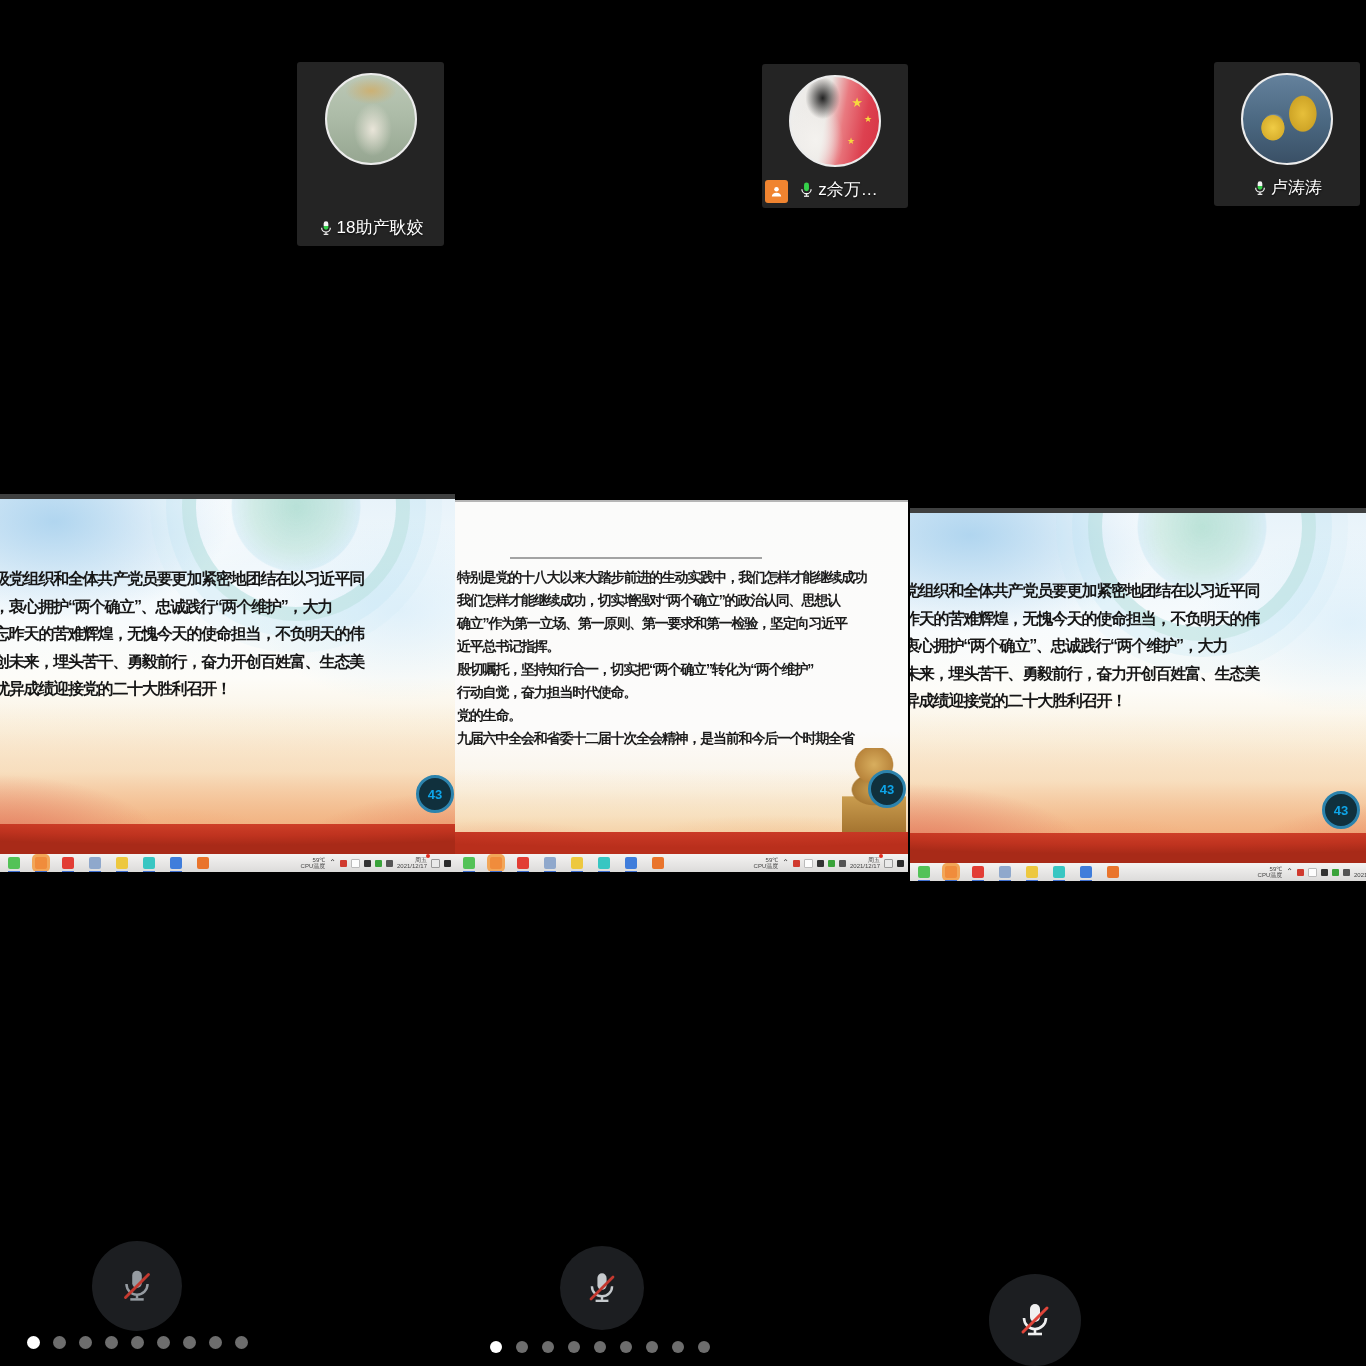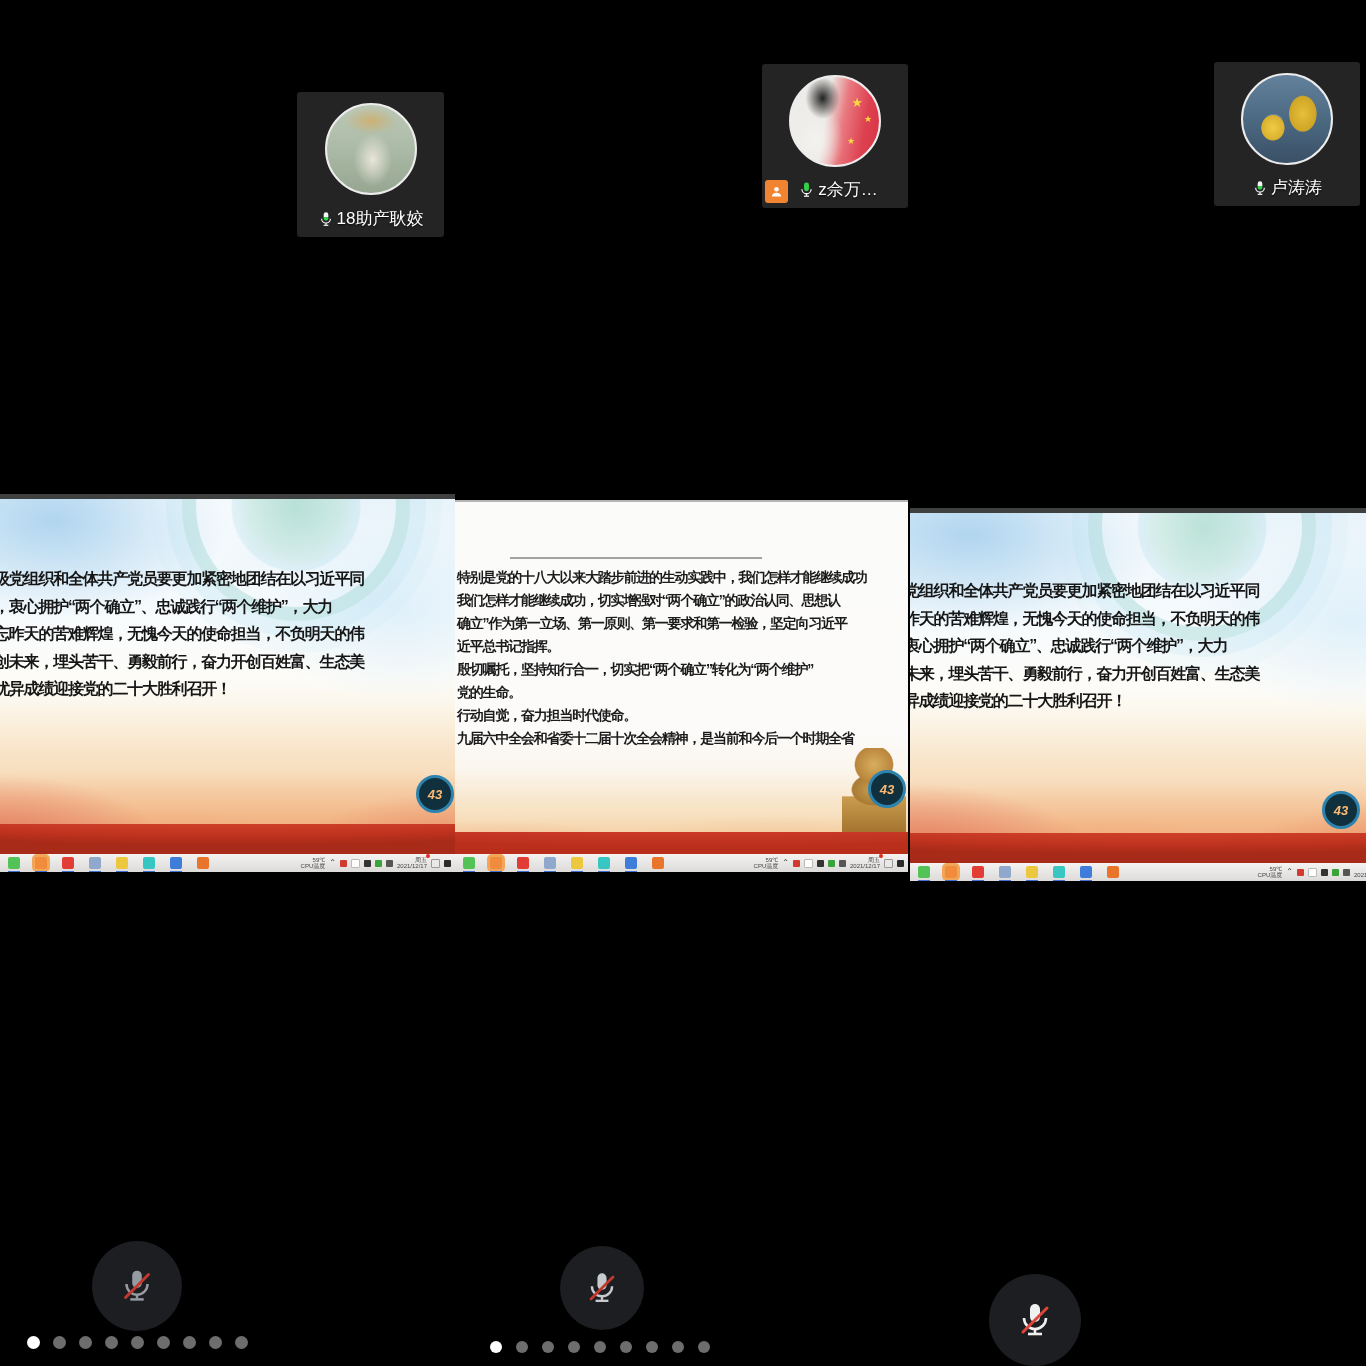--- a/index.html
+++ b/index.html
@@ -52,21 +52,21 @@
     radial-gradient(160% 260% at 50% -190%, rgba(0,0,0,0) 59.5%, #dc4a30 60%, #bf331f 88%, #a82a18 100%);}
   .ribbonM{position:absolute;left:0;right:0;bottom:18px;height:22px;background:
     radial-gradient(160% 300% at 50% -230%, rgba(0,0,0,0) 59.5%, #d8422e 60%, #b92f1c 100%);}
   .lion{position:absolute;right:2px;bottom:20px;width:64px;height:104px;border-radius:10px;background:
     radial-gradient(50% 30% at 50% 16%, #d8ae5e 0%, #b9853c 58%, rgba(185,133,60,0) 62%),
     radial-gradient(60% 26% at 50% 40%, #caa052 0%, #a97a34 56%, rgba(169,122,52,0) 60%),
     linear-gradient(180deg, rgba(0,0,0,0) 46%, #c99c4e 47%, #a87833 78%, #8f6226 100%);}
   .txtLR{position:absolute;left:-6px;width:420px;color:#161616;font-weight:700;font-size:16px;letter-spacing:-1.2px;line-height:27.5px;white-space:nowrap;}
   .txtM{position:absolute;left:2px;width:430px;color:#1b1b1b;font-weight:700;font-size:14px;letter-spacing:-1.2px;line-height:23px;white-space:nowrap;}
   .divider{position:absolute;height:2px;background:#a3a3a3;}
-  .fbadge{position:absolute;width:38px;height:38px;border-radius:50%;background:#10303d;border:3px solid #2c83ad;box-sizing:border-box;color:#fdba74;font-size:13px;font-weight:700;display:flex;align-items:center;justify-content:center;font-style:italic;}
+  .fbadge{position:absolute;width:38px;height:38px;border-radius:50%;background:#10303d;border:3px solid #2c83ad;box-sizing:border-box;color:#0ea5e9;font-size:13px;font-weight:700;display:flex;align-items:center;justify-content:center;}
 
   
   .tb{position:absolute;left:0;right:0;bottom:0;height:18px;background:linear-gradient(180deg,#f4f3f2,#dcdbda);display:flex;align-items:center;}
   .tbicons{display:flex;gap:15px;padding-left:8px;align-items:center;}
   .tbicon{width:12px;height:12px;border-radius:2px;position:relative;}
   .tbicon.hl{box-shadow:0 0 0 3px #f2a658;}
   .tbicon.run::after{content:"";position:absolute;left:0;right:0;bottom:-4px;height:2.5px;background:#3f6fd0;}
   .tray{margin-left:auto;display:flex;align-items:center;gap:4px;padding-right:4px;font-size:6px;color:#444;line-height:6.5px;}
   .tray .t2{text-align:right;white-space:nowrap;}
   .tray .sq{width:7px;height:7px;border-radius:1px;flex:none;}
@@ -90,21 +90,21 @@
     <linearGradient id="micgrad" x1="0" y1="0" x2="0" y2="1">
       <stop offset="0%" stop-color="#f5f5f5"></stop>
         <stop offset="52%" stop-color="#f5f5f5"></stop>
       <stop offset="52%" stop-color="#35d04a"></stop>
         <stop offset="100%" stop-color="#35d04a"></stop>
     </linearGradient>
   </defs>
 </svg>
 
 <div class="col" style="left:0;width:455px;">
-  <div class="tile" style="left:297px;top:62px;width:147px;height:145px;margin-top:30px;">
+  <div class="tile" style="left:297px;top:62px;width:147px;height:184px;">
     <div class="avatar av1"></div>
     <div class="namebar">
       <svg width="16" height="16" viewBox="0 0 24 24">
           <rect x="8.5" y="2" width="7" height="12.5" rx="3.5" fill="url(#micgrad)"></rect>
           <path d="M5.5 11.5 a6.5 6.5 0 0 0 13 0" fill="none" stroke="#f5f5f5" stroke-width="1.8"></path>
           <line x1="12" y1="18" x2="12" y2="21" stroke="#f5f5f5" stroke-width="1.8"></line>
           <line x1="8.5" y1="21.5" x2="15.5" y2="21.5" stroke="#f5f5f5" stroke-width="1.8"></line>
         </svg>
       <span>18助产耿姣</span>
     </div>
@@ -197,22 +197,22 @@
   </div>
 
   <div class="slide m" style="left:0;top:500px;width:453px;height:370px;">
     <div class="divider" style="left:55px;top:55px;width:252px;"></div>
     <div class="txtM" style="top:64px;">
       <div>特别是党的十八大以来大踏步前进的生动实践中，我们怎样才能继续成功</div>
       <div>我们怎样才能继续成功，切实增强对“两个确立”的政治认同、思想认</div>
       <div>确立”作为第一立场、第一原则、第一要求和第一检验，坚定向习近平</div>
       <div>近平总书记指挥。</div>
       <div>殷切嘱托，坚持知行合一，切实把“两个确立”转化为“两个维护”</div>
+      <div>行动自觉，奋力担当时代使命。</div>
       <div>党的生命。</div>
-      <div>行动自觉，奋力担当时代使命。</div>
       <div>九届六中全会和省委十二届十次全会精神，是当前和今后一个时期全省</div>
     </div>
     <div class="mtnM"></div>
     <div class="lion"></div>
     <div class="ribbonM"></div>
     <div class="fbadge" style="left:413px;top:268px;">
         <span>43</span>
       </div>
     <div class="tb">
       <div class="tbicons">

